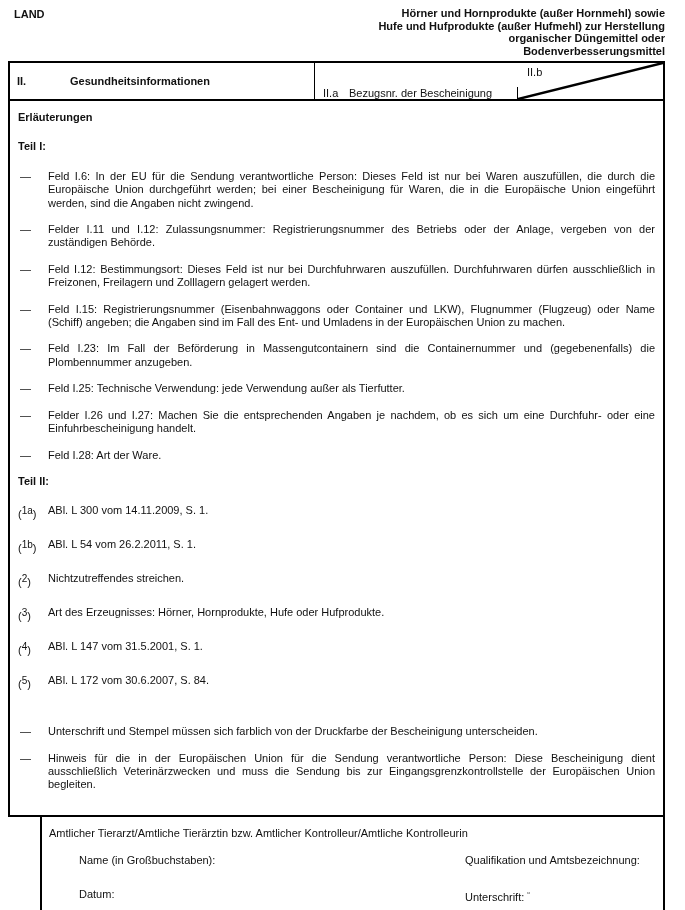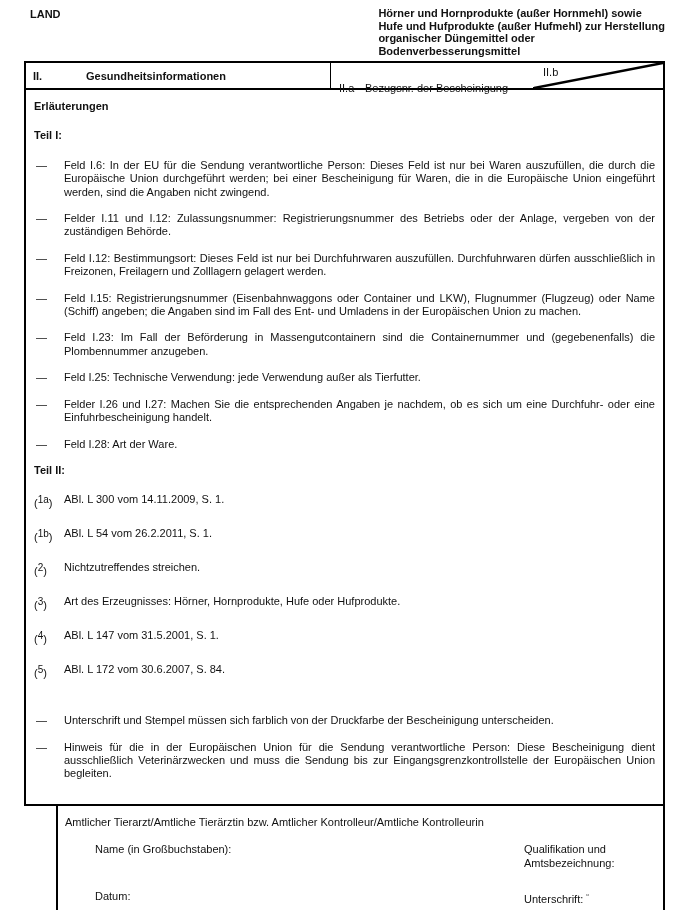--- a/index.html
+++ b/index.html
@@ -5,47 +5,48 @@
   * { margin: 0; padding: 0; box-sizing: border-box; }
   html, body {
     width: 685px; height: 910px;
     background: #ffffff;
     font-family: "Liberation Sans", "DejaVu Sans", sans-serif;
     color: #111;
     overflow: hidden;
   }
   .page {
     width: 685px; height: 910px;
-    padding: 7px 20px 0 24px;
+    padding: 7px 20px 0 8px;
     position: relative;
   }
   
   .top-header {
     display: flex;
     justify-content: space-between;
     align-items: flex-start;
     margin-bottom: 4px;
     min-height: 48px;
   }
   .land {
     font-weight: bold;
     font-size: 11px;
     padding-left: 6px;
     padding-top: 1px;
   }
   .doc-title {
+    text-align: right;
     font-weight: bold;
     font-size: 11px;
     line-height: 12.5px;
   }
   
   .header-row {
     display: flex;
     border: 2px solid #000;
-    height: 29px;
+    height: 40px;
   }
   .hcell { display: flex; align-items: center; font-size: 11px; }
   .hcell-1 {
     width: 305px;
     border-right: 1.5px solid #000;
     padding-left: 7px;
     font-weight: bold;
   }
   .hcell-1 .part-no { width: 53px; }
   .hcell-2 {
@@ -88,21 +89,21 @@
     border-top: 1.5px solid #000;
     border-bottom: 4px solid #000;
     margin-top: -2px;
     height: 152px;
     padding: 11px 8px 0 7px;
     font-size: 11px;
     line-height: 13.4px;
     margin-left: 32px;
   }
   .sign-heading { margin-bottom: 14px; }
-  .sign-row { display: flex; margin-bottom: 20px; gap: 43px; }
+  .sign-row { display: flex; margin-bottom: 20px; }
   .sign-row .col-left { width: 416px; padding-left: 30px; }
   .sign-row .col-right { flex: 1; }
   .sig-mark { font-size: 8px; vertical-align: 4px; }
 </style>
 </head>
 <body>
 
 <div class="page">
 
   <div class="top-header">

